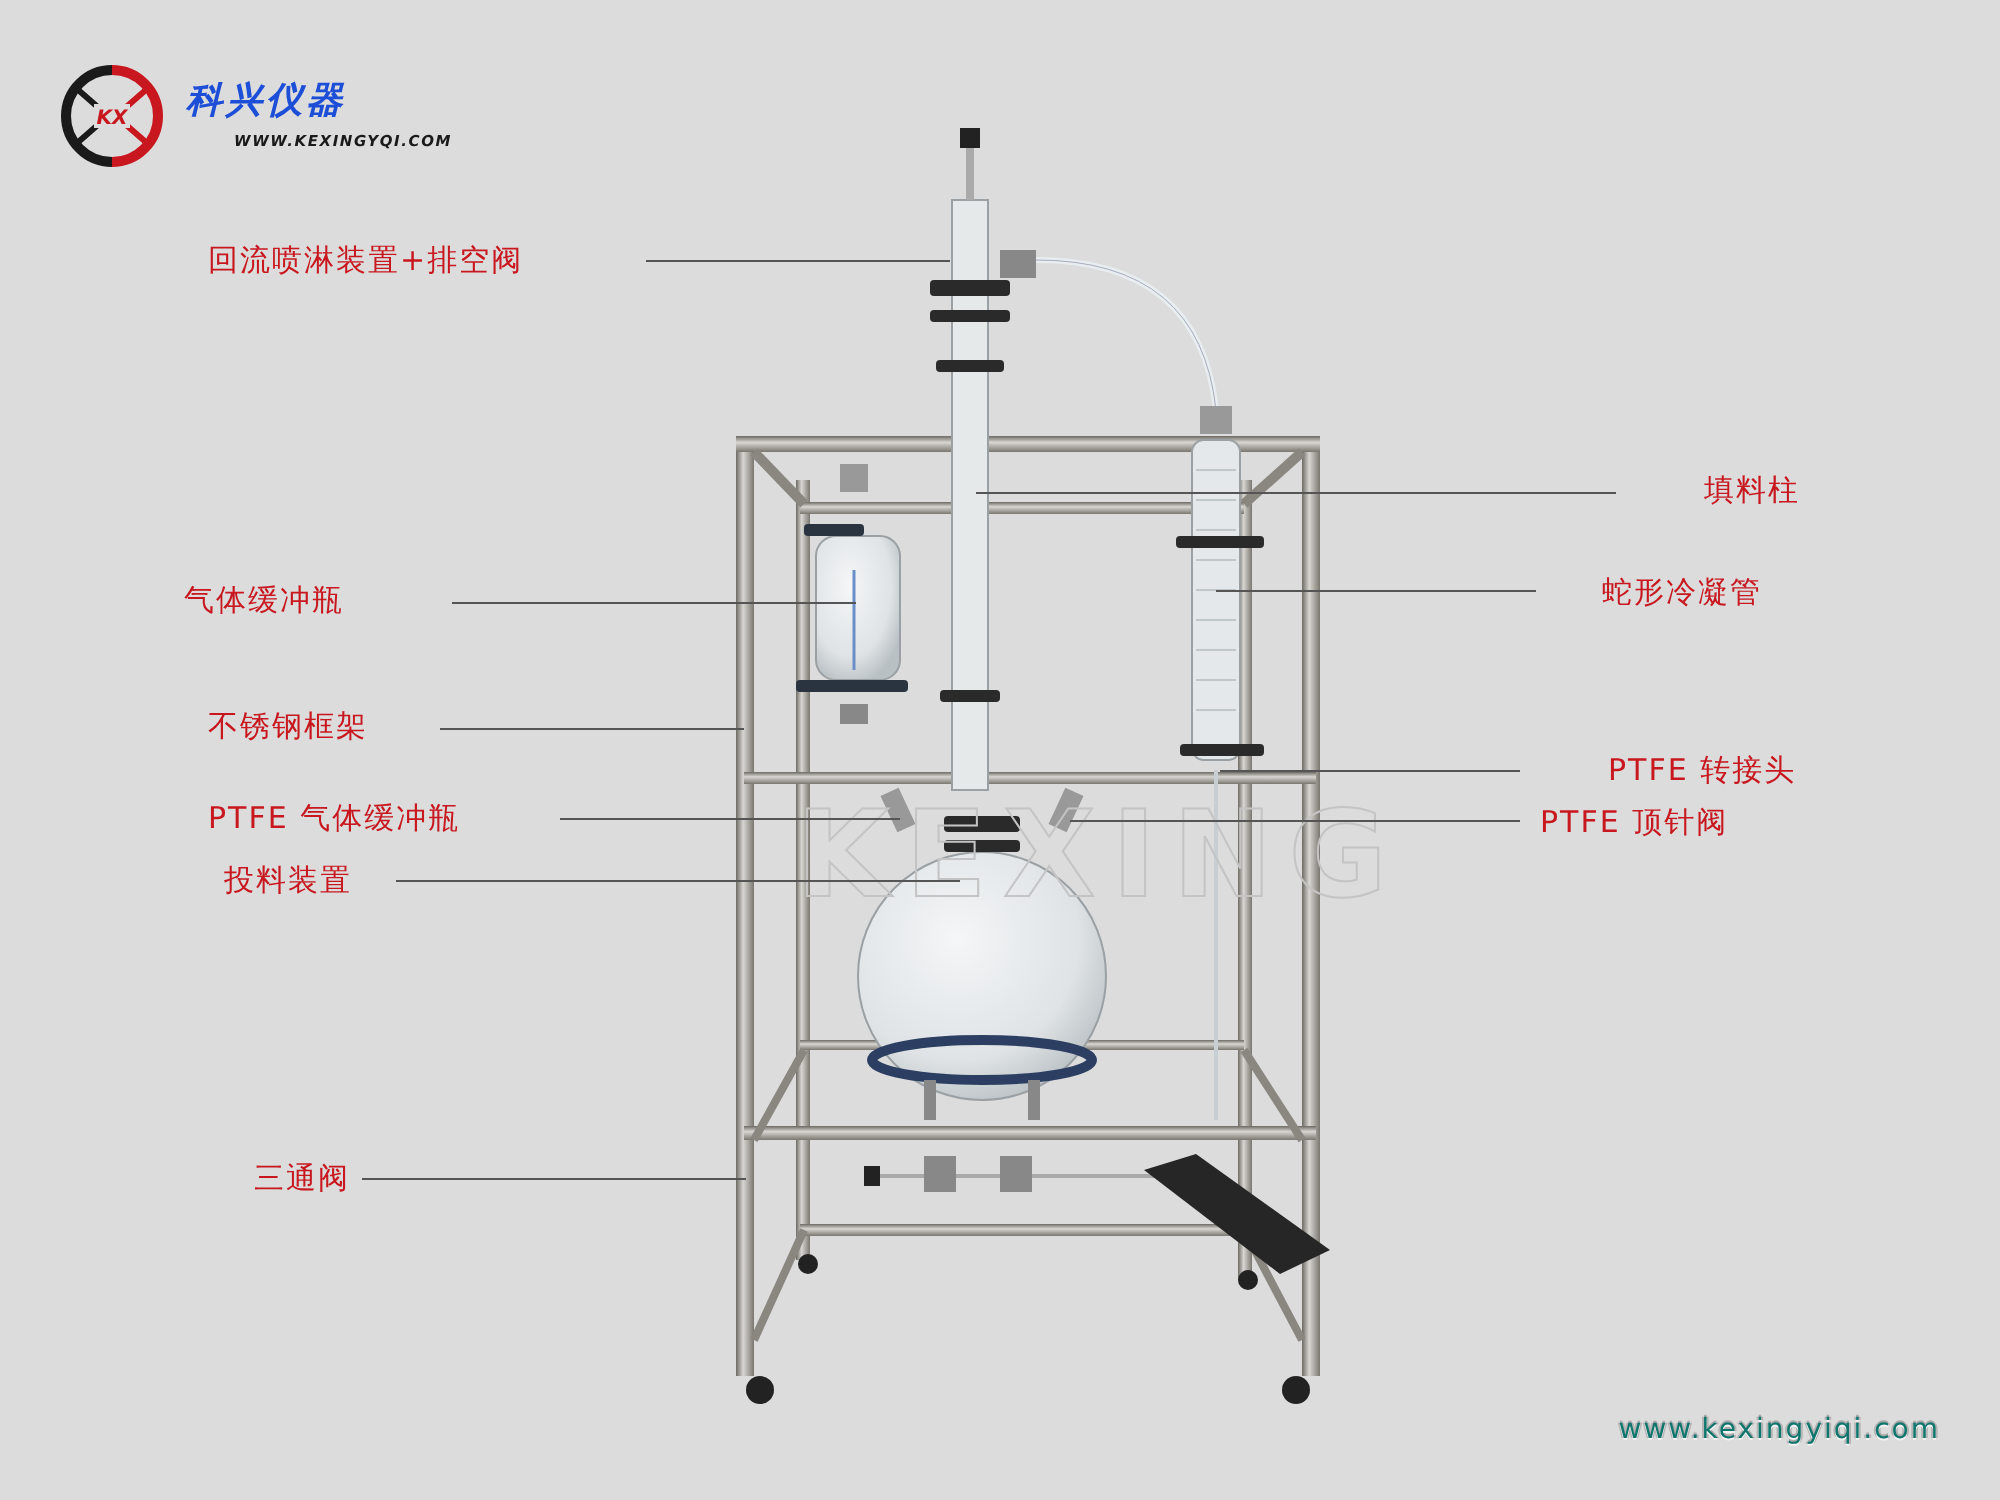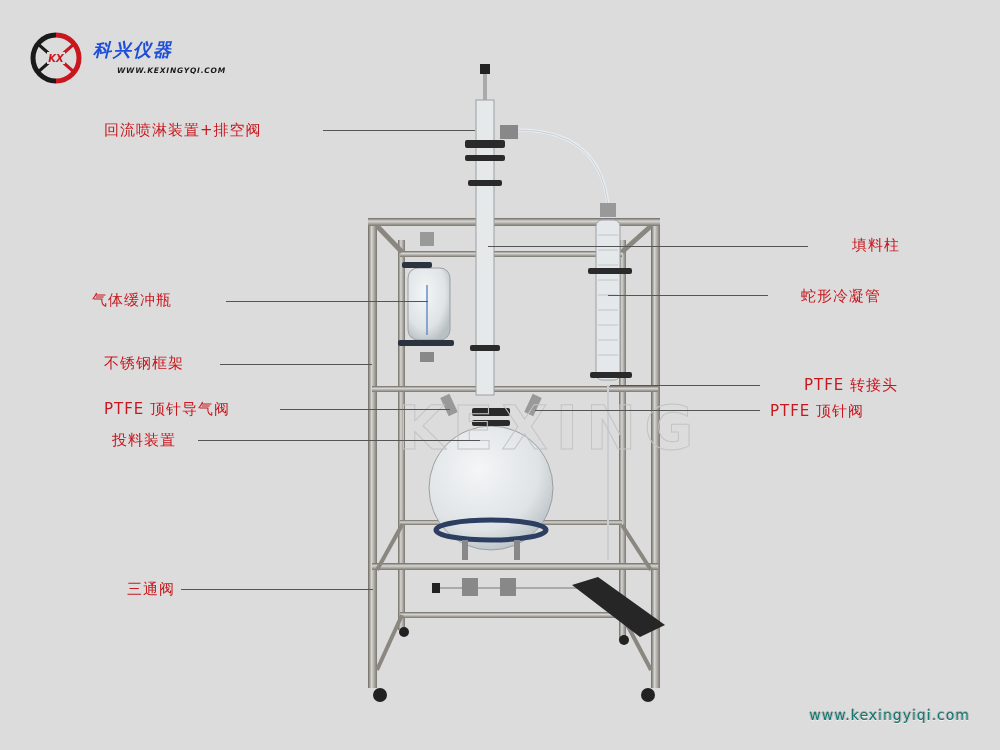--- a/index.html
+++ b/index.html
@@ -168,21 +168,21 @@
 
 <div class="label" style="left:104px; top:121px;">回流喷淋装置+排空阀</div>
 <div class="leader" style="left:323px; top:130px; width:152px;"></div>
 
 <div class="label" style="left:92px; top:291px;">气体缓冲瓶</div>
 <div class="leader" style="left:226px; top:301px; width:202px;"></div>
 
 <div class="label" style="left:104px; top:354px;">不锈钢框架</div>
 <div class="leader" style="left:220px; top:364px; width:152px;"></div>
 
-<div class="label" style="left:104px; top:400px;">PTFE 顶针导气阀</div>
+<div class="label" style="left:104px; top:400px;">PTFE 气体缓冲瓶</div>
 <div class="leader" style="left:280px; top:409px; width:170px;"></div>
 
 <div class="label" style="left:112px; top:431px;">投料装置</div>
 <div class="leader" style="left:198px; top:440px; width:282px;"></div>
 
 <div class="label" style="left:104px; top:580px;margin-left:23px;">三通阀</div>
 <div class="leader" style="left:181px; top:589px; width:192px;"></div>
 
 <div class="label" style="left:852px; top:236px;">填料柱</div>
 <div class="leader" style="left:488px; top:246px; width:320px;"></div>

